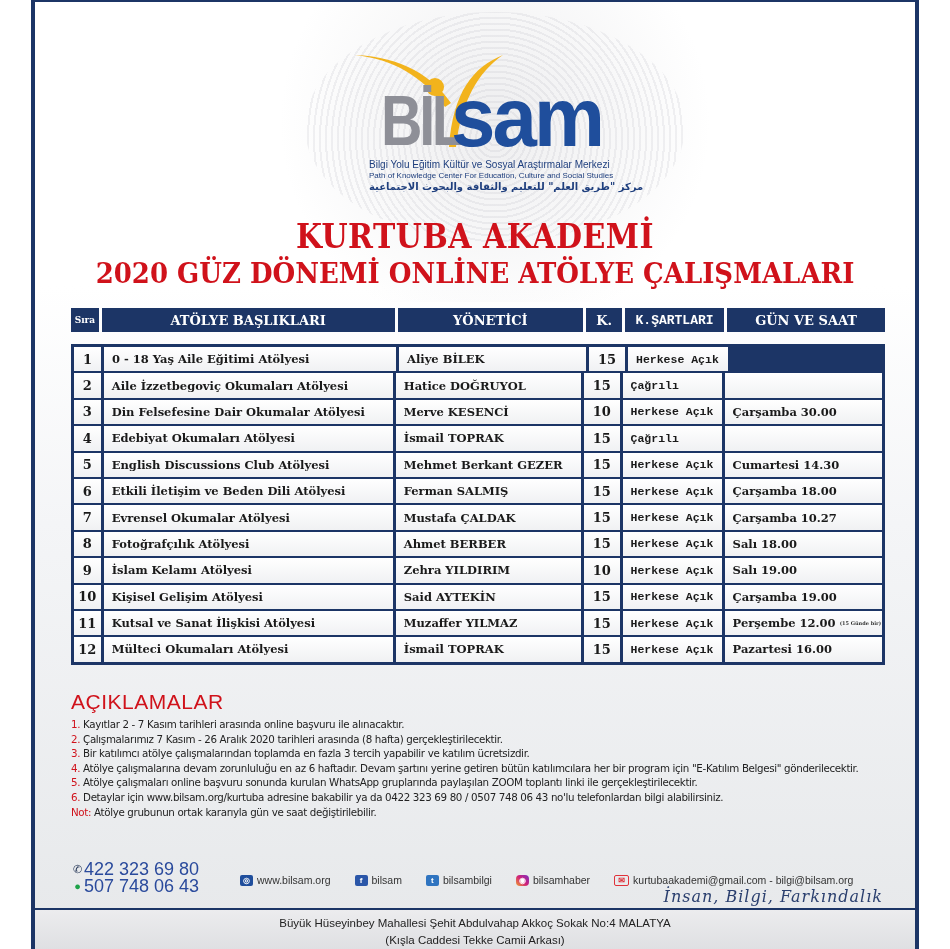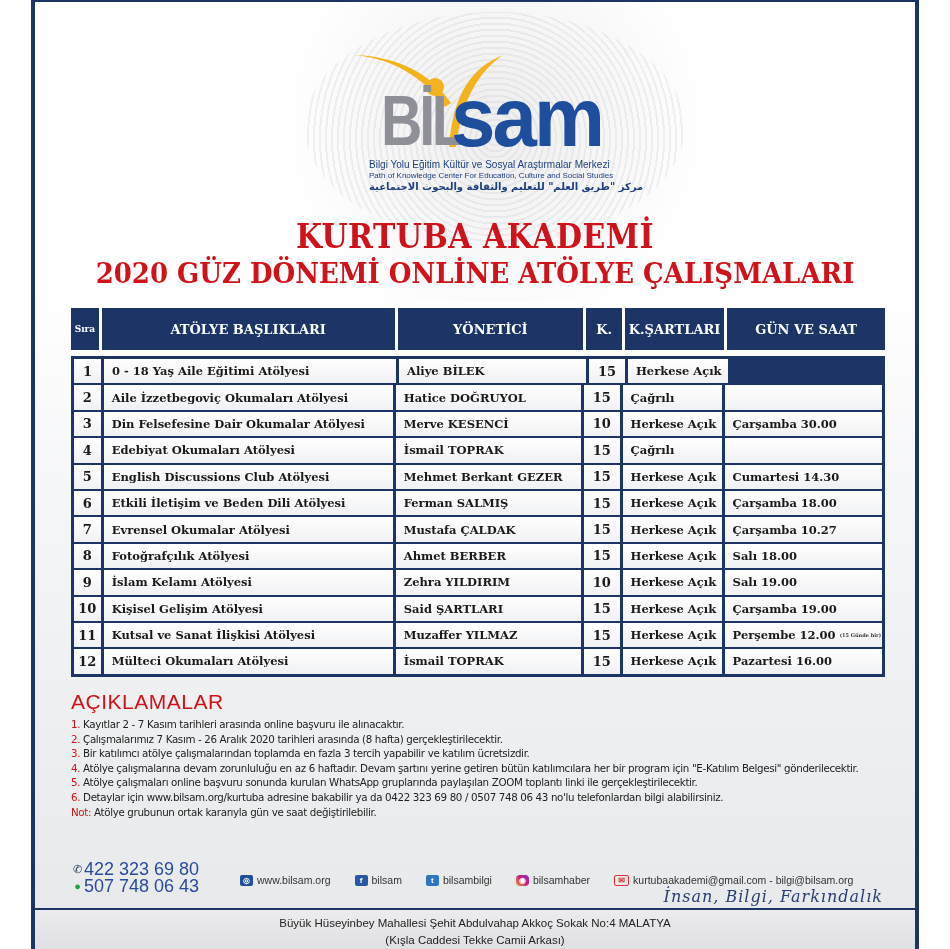--- a/index.html
+++ b/index.html
@@ -48,31 +48,31 @@
     letter-spacing: 0.5px; transform: scaleY(1.1);
   }
   .title2 {
     position: absolute; left: 0; right: 0; top: 256px; text-align: center;
     font-family: "DejaVu Serif", serif; font-weight: bold; font-size: 26px; color: #d0121b;
     letter-spacing: 0px; transform: scaleY(1.1);
   }
 
   
   .tbl { position: absolute; left: 36px; top: 306px; width: 814px; }
-  .thead { display: flex; height: 42px; gap: 3px; margin-bottom: 6px; }
+  .thead { display: flex; height: 24px; gap: 3px; margin-bottom: 12px; }
   .th {
     background: #1c3566; color: #ffffff; font-weight: bold; display: flex; align-items: center; justify-content: center;
     font-size: 13px; font-family: "DejaVu Serif", serif;
   }
   .th.sira { font-size: 9px; }
   .c-no { width: 28px; }
   .c-title { width: 295px; }
   .c-mgr { width: 187px; }
   .c-k { width: 36px; }
-  .c-ks { width: 100px; }
+  .c-ks { width: 100px; font-family: Liberation Mono, monospace; }
   .c-time { width: 159px; }
 
   .tbody { border: 3px solid #1c3566; background: #1c3566; display: flex; flex-direction: column; gap: 2px; }
   .tr { display: flex; height: 24.4px; gap: 3px; }
   .td {
     background: linear-gradient(#ffffff, #f0f1f3); display: flex; align-items: center;
     font-weight: bold; font-size: 11.5px; color: #1a1a1a; padding-left: 8px; white-space: nowrap; overflow: hidden;
   }
   .td.c-no, .td.c-k { justify-content: center; padding-left: 0; font-size: 13px; }
   .td.c-title { width: 292px; }
@@ -326,21 +326,21 @@
           </div>
         </div>
         <div class="tr">
           <div class="td c-no">
             <span>10</span>
           </div>
           <div class="td c-title">
             <span>Kişisel Gelişim Atölyesi</span>
           </div>
           <div class="td c-mgr">
-            <span>Said ŞARTLARI</span>
+            <span>Said AYTEKİN</span>
           </div>
           <div class="td c-k">
             <span>15</span>
           </div>
           <div class="td c-ks">
             <span>Herkese Açık</span>
           </div>
           <div class="td c-time">
             <span>Çarşamba 19.00</span>
           </div>

